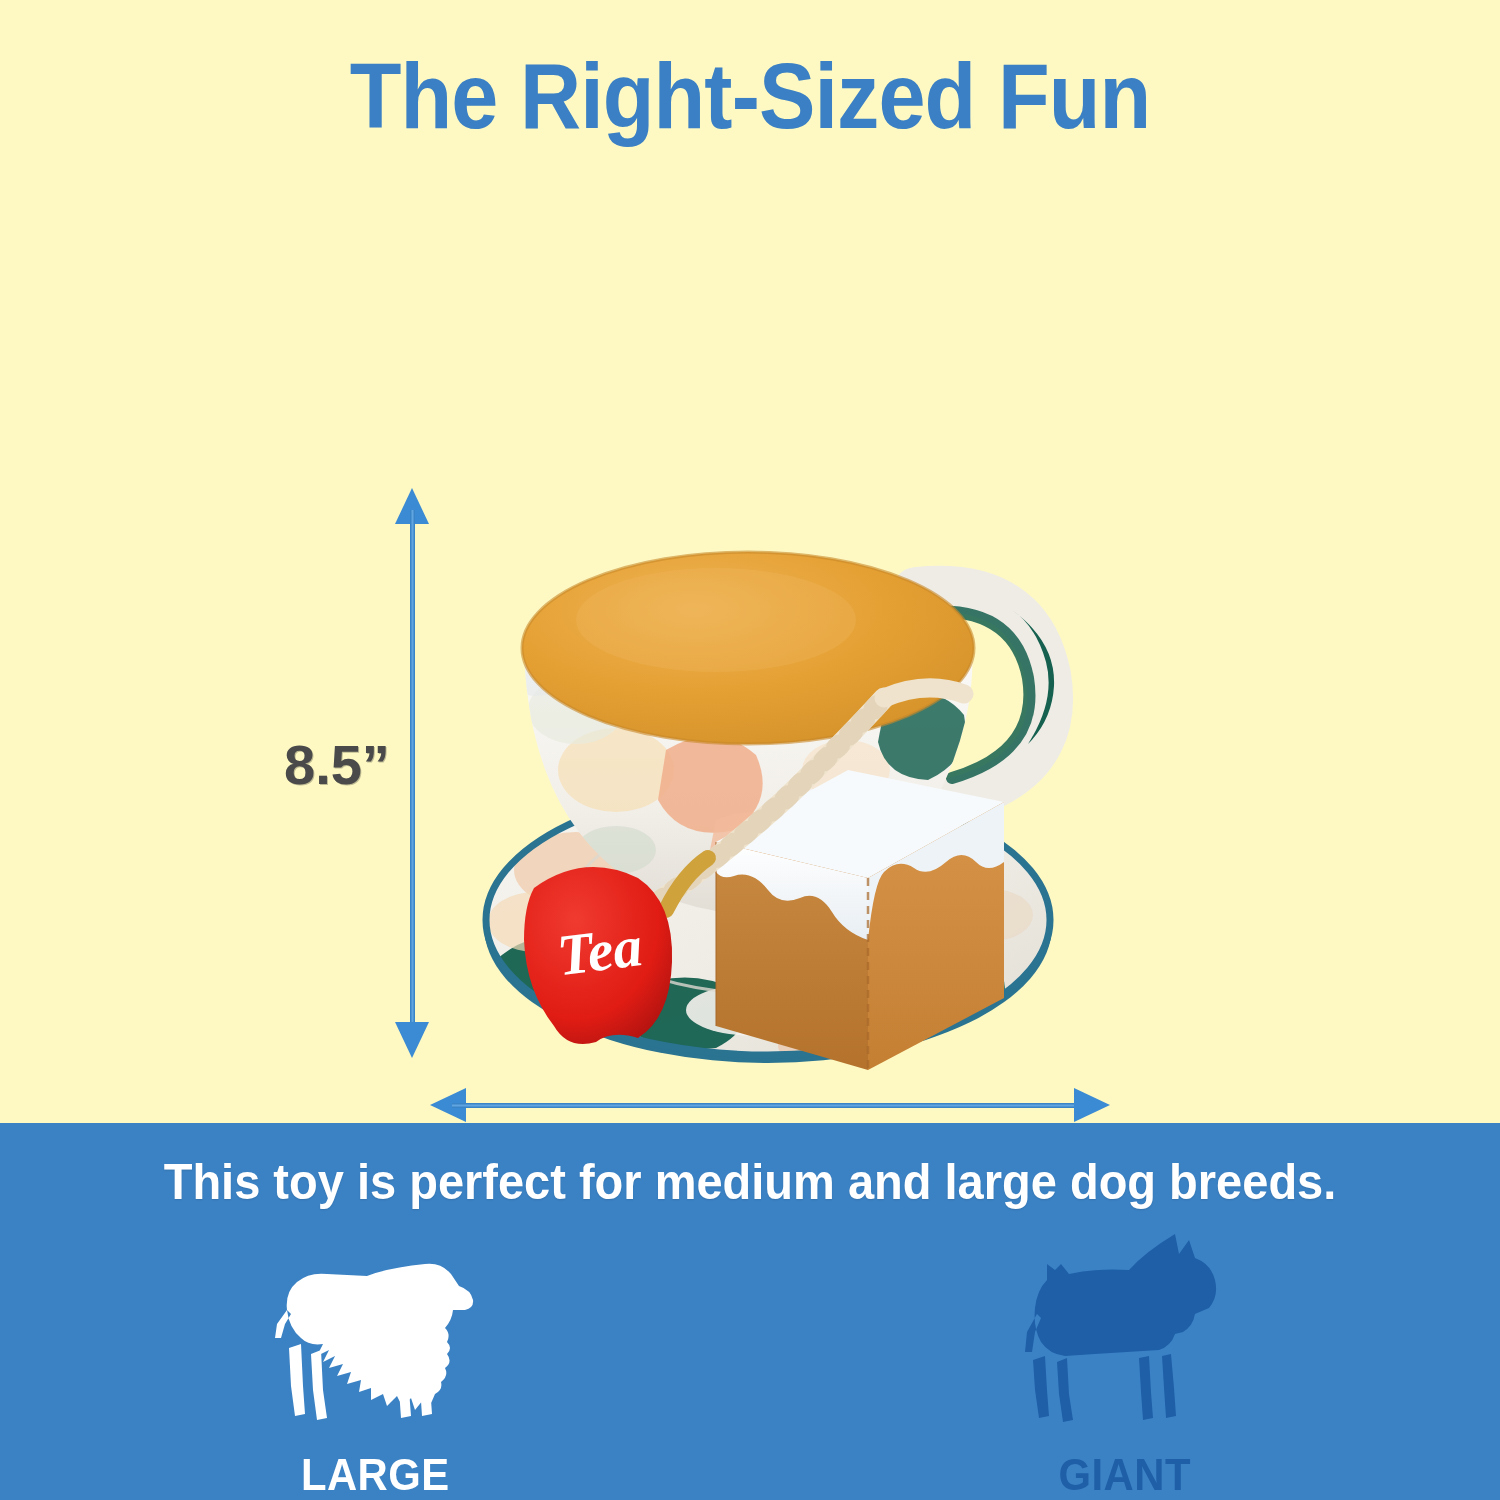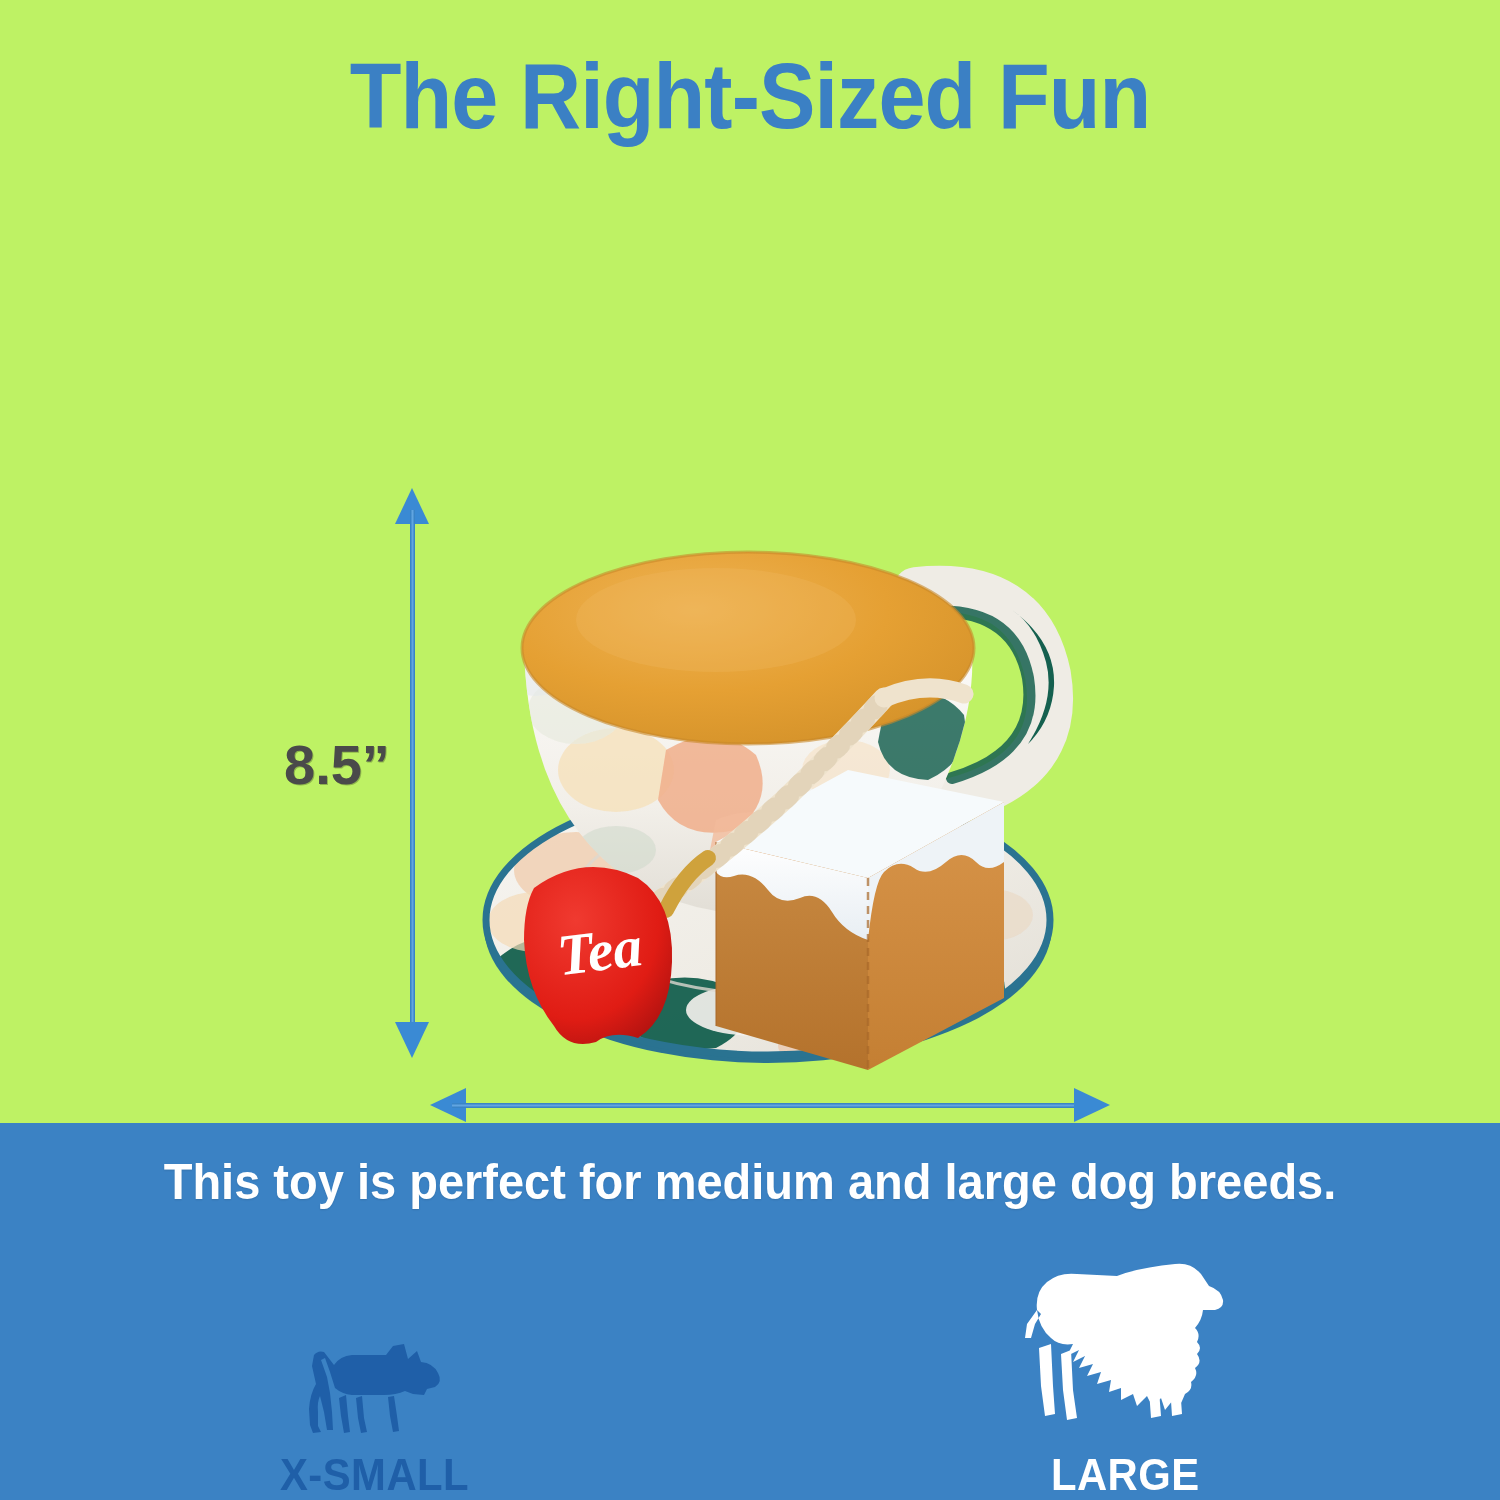--- a/index.html
+++ b/index.html
@@ -2,21 +2,21 @@
 <html><head>
 <meta charset="utf-8">
 <style>
   * { margin:0; padding:0; box-sizing:border-box; }
   html, body { width:1500px; height:1500px; }
   body {
     font-family: "Liberation Sans", sans-serif;
     background:#f1f1f1;
     overflow:hidden;
   }
-  .page { position:relative; width:1500px; height:1500px; background:#bef264; }
+  .page { position:relative; width:1500px; height:1500px; background:#fef9c3; }
 
   
   .title {
     position:absolute; top:44px; left:0; width:1500px;
     text-align:center;
     font-size:92px;
     font-weight:bold;
     letter-spacing:-1px;
     color:#3b80c4;
     font-family:"Liberation Sans", sans-serif;
@@ -255,33 +255,20 @@
       <div class="head-r"></div>
     </div>
     <div class="h-label">4.25”</div>
   </div>
 
   <div class="banner">
     <div class="banner-headline">This toy is perfect for medium and large dog breeds.</div>
 
     <div class="sizes">
 
-      <div class="size-col inactive">
-        <svg class="size-icon" width="150" height="112" viewBox="0 0 150 112">
-          <path fill="#1f5fa8" d="M104 12 L108 27 L117 19 L121 30 Q133 31 138 41 Q143 50 135 55
-            L127 57 L124 63 L113 62 L105 59 Q96 63 84 63 L52 63 Q42 62 35 56
-            L30 40 L25 26 L21 28 L27 45 L30 61 L32 80 L33 98 L27 98 L24 80
-            L20 64 Q17 70 18 80 L18 94 L21 100 L13 101 L10 93 L9 77 Q10 62 16 52
-            L12 34 L14 23 Q18 18 24 20 L34 33 Q40 24 52 23 L86 23 L93 14 Z
-            M46 63 L48 84 L50 100 L44 101 L41 84 L39 66 Z
-            M62 64 L64 86 L67 100 L61 101 L58 86 L56 66 Z
-            M94 64 L97 84 L99 99 L93 100 L90 84 L88 65 Z"></path>
-        </svg>
-        <div class="size-label">X-SMALL</div>
-      </div>
 
 
 
       <div class="size-col active">
         <svg class="size-icon" width="200" height="186" viewBox="0 0 200 186">
           <path fill="#ffffff" d="M150 6 Q166 4 176 16 L184 28 Q196 32 198 42 Q199 50 190 52
             L178 52 Q177 62 170 70 Q176 76 172 84 Q178 90 172 96 Q178 104 170 110
             Q174 118 166 124 Q168 132 160 136 L154 150 L148 142 L140 152 L136 140
             L128 150 L122 138 L112 148 L108 136 L96 142 L96 130 L84 134 L86 122
             L72 126 L76 114 L62 118 L68 106 L54 110 L60 98 L48 104 L54 92
@@ -289,16 +276,30 @@
             L92 18 Q112 10 150 6 Z
             M26 86 L28 128 L30 156 L20 158 L16 128 L14 90 Z
             M46 92 L48 132 L52 160 L42 162 L38 132 L36 96 Z
             M132 96 L134 132 L136 158 L126 160 L124 132 L122 98 Z
             M152 92 L155 128 L157 156 L147 158 L145 128 L143 94 Z
             M12 52 L2 66 L0 80 L6 80 L10 66 L16 56 Z"></path>
         </svg>
         <div class="size-label">LARGE</div>
       </div>
 
+      <div class="size-col inactive">
+        <svg class="size-icon" width="200" height="210" viewBox="0 0 200 210">
+          <path fill="#1f5fa8" d="M150 0 L154 20 L164 6 L170 24 Q186 30 190 46 Q194 62 184 74
+            L170 80 Q168 92 158 98 L150 100 Q146 112 134 116 L70 120 L40 122
+            Q24 120 16 108 Q8 94 10 74 Q12 56 22 46 L22 30 L30 36 L36 30 L44 40
+            Q70 34 104 36 Q120 18 150 0 Z
+            M20 122 L22 156 L24 182 L14 184 L10 156 L8 126 Z
+            M42 124 L44 160 L48 186 L38 188 L34 160 L32 128 Z
+            M124 122 L126 158 L128 184 L118 186 L116 158 L114 124 Z
+            M146 120 L149 154 L151 182 L141 184 L139 154 L137 122 Z
+            M12 80 L2 98 L0 118 L7 118 L10 98 L16 84 Z"></path>
+        </svg>
+        <div class="size-label">GIANT</div>
+      </div>
 
     </div>
   </div>
 </div>
 
 </body></html>

